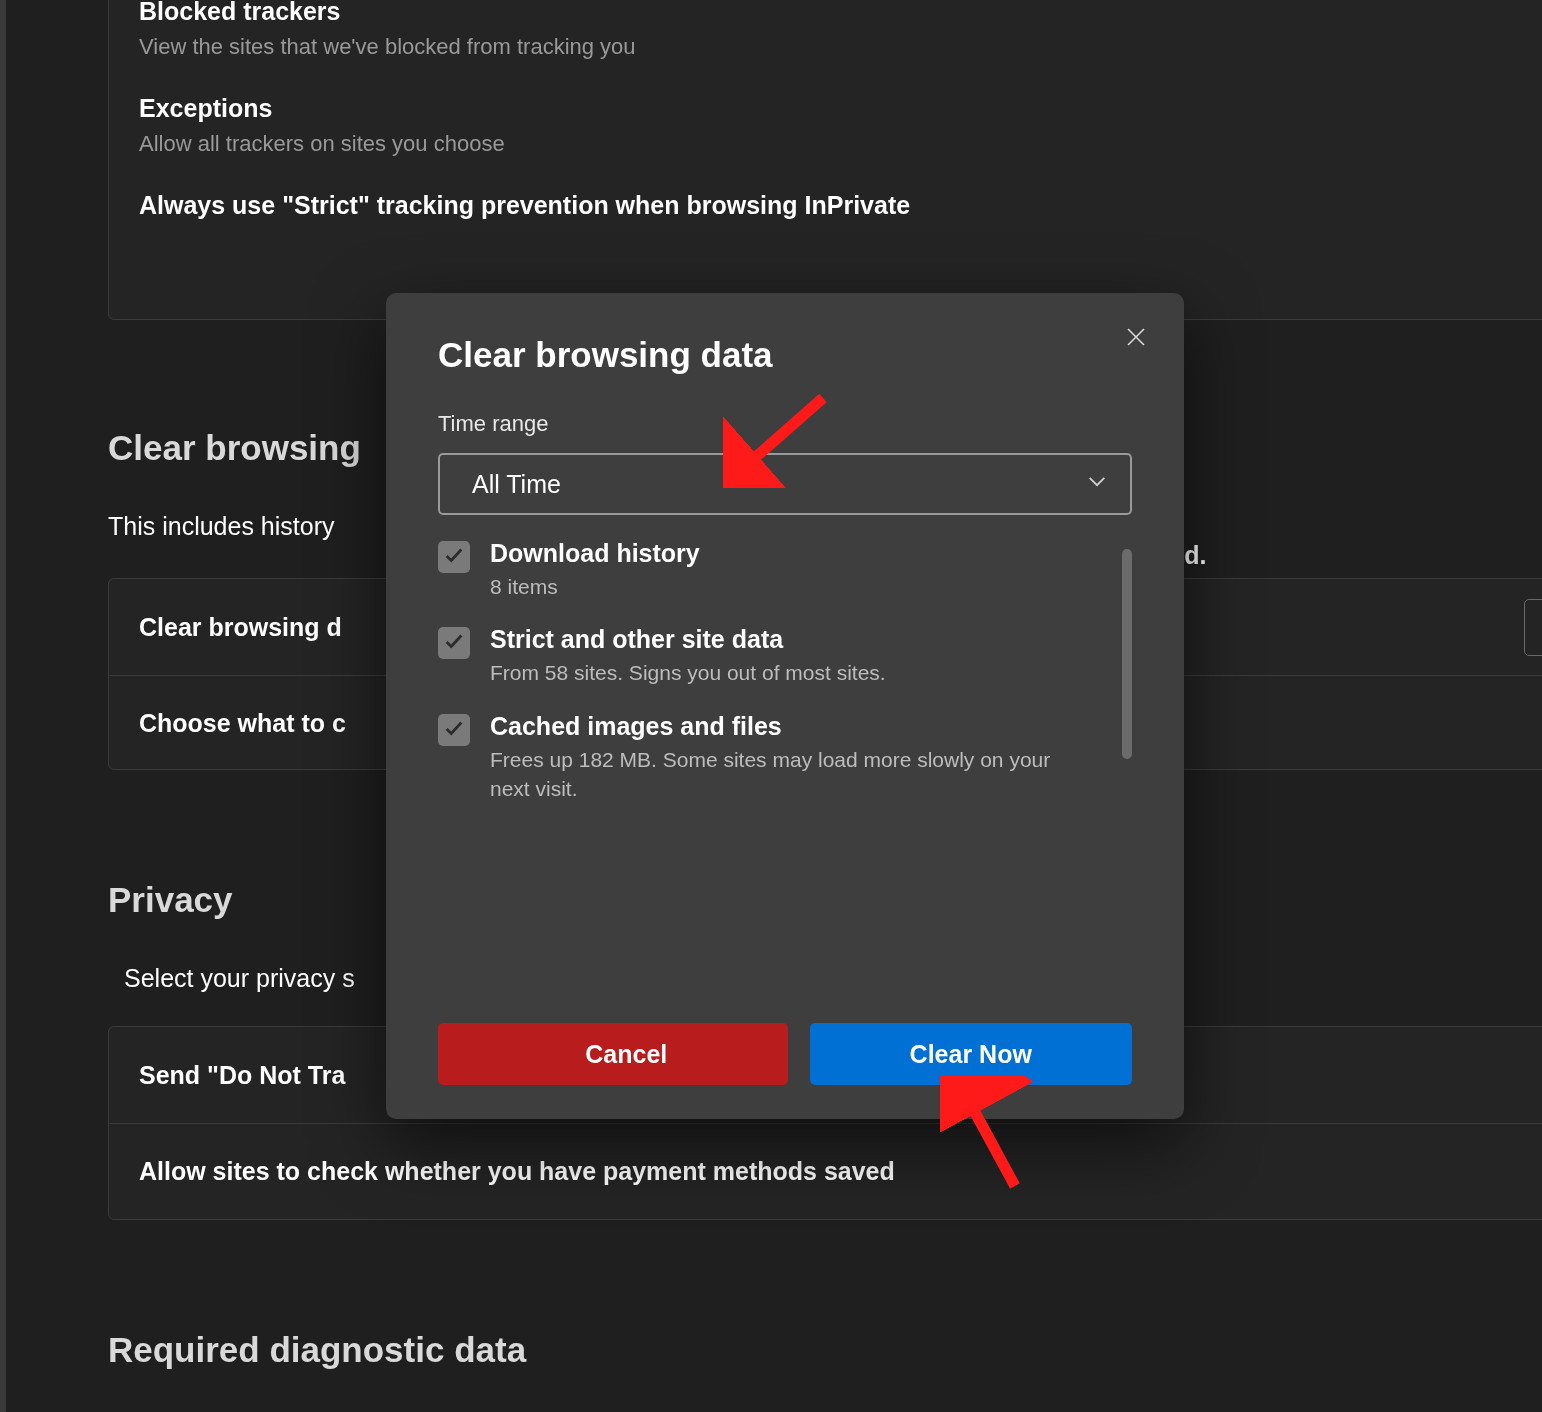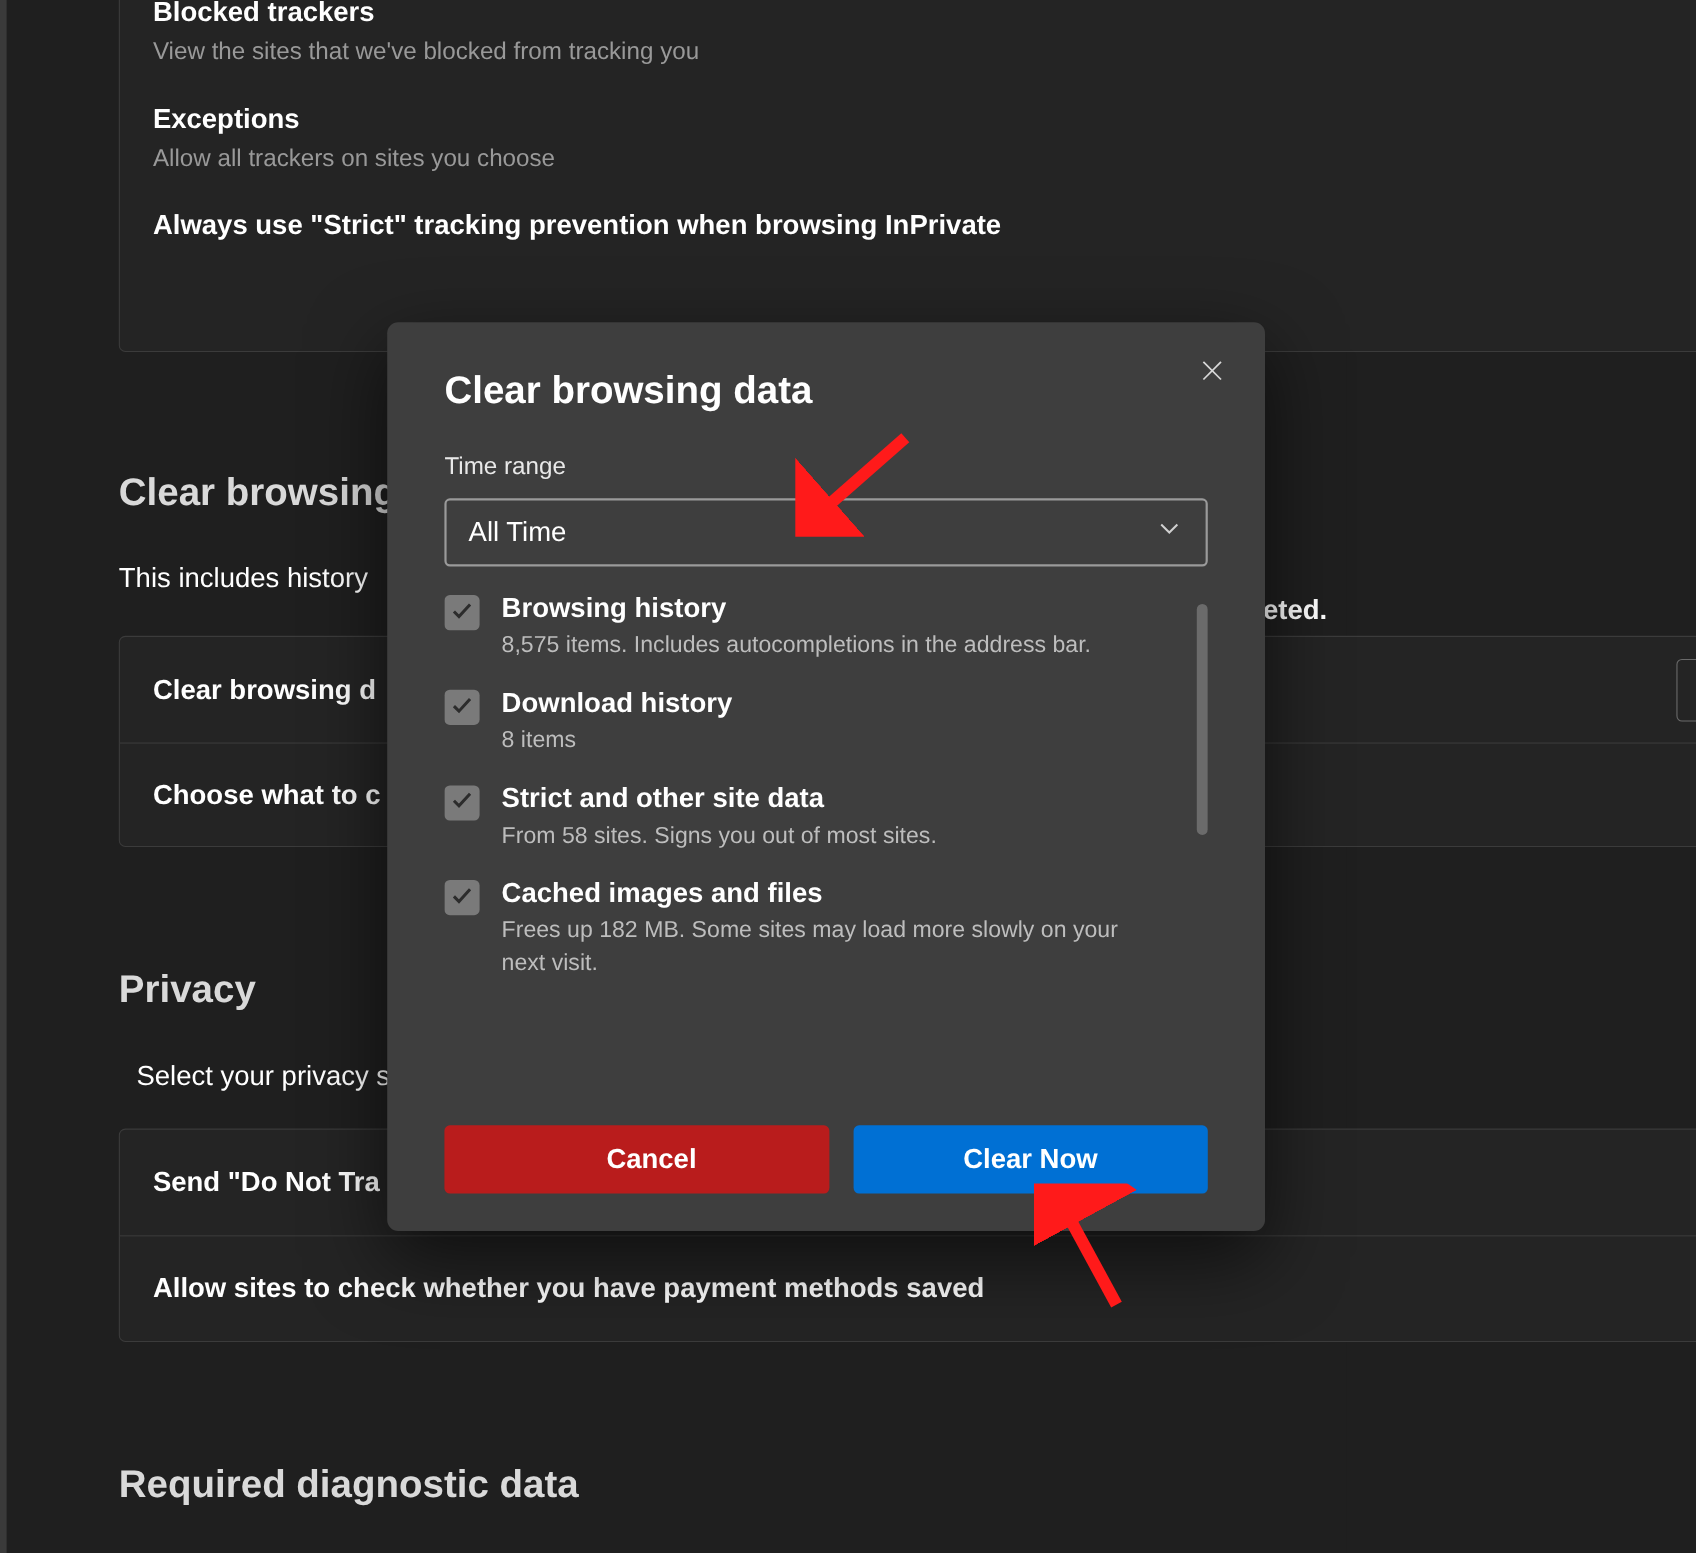--- a/index.html
+++ b/index.html
@@ -96,21 +96,21 @@
     color: #fff;
     font-size: 23px;
     font-weight: 500;
     padding: 14px 22px;
     cursor: pointer;
   }
 
   
   .modal {
     position: absolute;
-    left: 352px;
+    left: 386px;
     top: 293px;
     width: 798px;
     height: 826px;
     background: #3e3e3e;
     border-radius: 10px;
     box-shadow: 0 24px 70px rgba(0,0,0,0.6);
     padding: 42px 52px 34px 52px;
     display: flex;
     flex-direction: column;
   }
@@ -136,21 +136,21 @@
     margin-top: 36px;
   }
   .select {
     position: relative;
     margin-top: 16px;
     height: 62px;
     border: 2px solid #9a9a9a;
     border-radius: 5px;
     display: flex;
     align-items: center;
-    padding: 0 20px;
+    padding: 0 32px;
     font-size: 25px;
     color: #fff;
     cursor: pointer;
     width: 694px;
   }
   .select .chev {
     position: absolute;
     right: 22px;
     top: 50%;
     transform: translateY(-50%);
@@ -294,31 +294,20 @@
       <span class="chev">
         <svg viewBox="0 0 24 24" fill="none" stroke="currentColor" stroke-width="2">
             <polyline points="4 8 12 16 20 8"></polyline>
           </svg>
       </span>
     </div>
 
     <div class="options">
       <div class="scrollbar"></div>
 
-      <div class="opt">
-        <div class="chk">
-          <span><svg viewBox="0 0 24 24" fill="none" stroke="currentColor" stroke-width="3">
-                <polyline points="4 13 9 18 20 6"></polyline>
-              </svg></span>
-        </div>
-        <div class="opt-body">
-          <div class="t">Browsing history</div>
-          <div class="d">8,575 items. Includes autocompletions in the address bar.</div>
-        </div>
-      </div>
 
       <div class="opt">
         <div class="chk">
           <span><svg viewBox="0 0 24 24" fill="none" stroke="currentColor" stroke-width="3">
                 <polyline points="4 13 9 18 20 6"></polyline>
               </svg></span>
         </div>
         <div class="opt-body">
           <div class="t">Download history</div>
           <div class="d">8 items</div>

